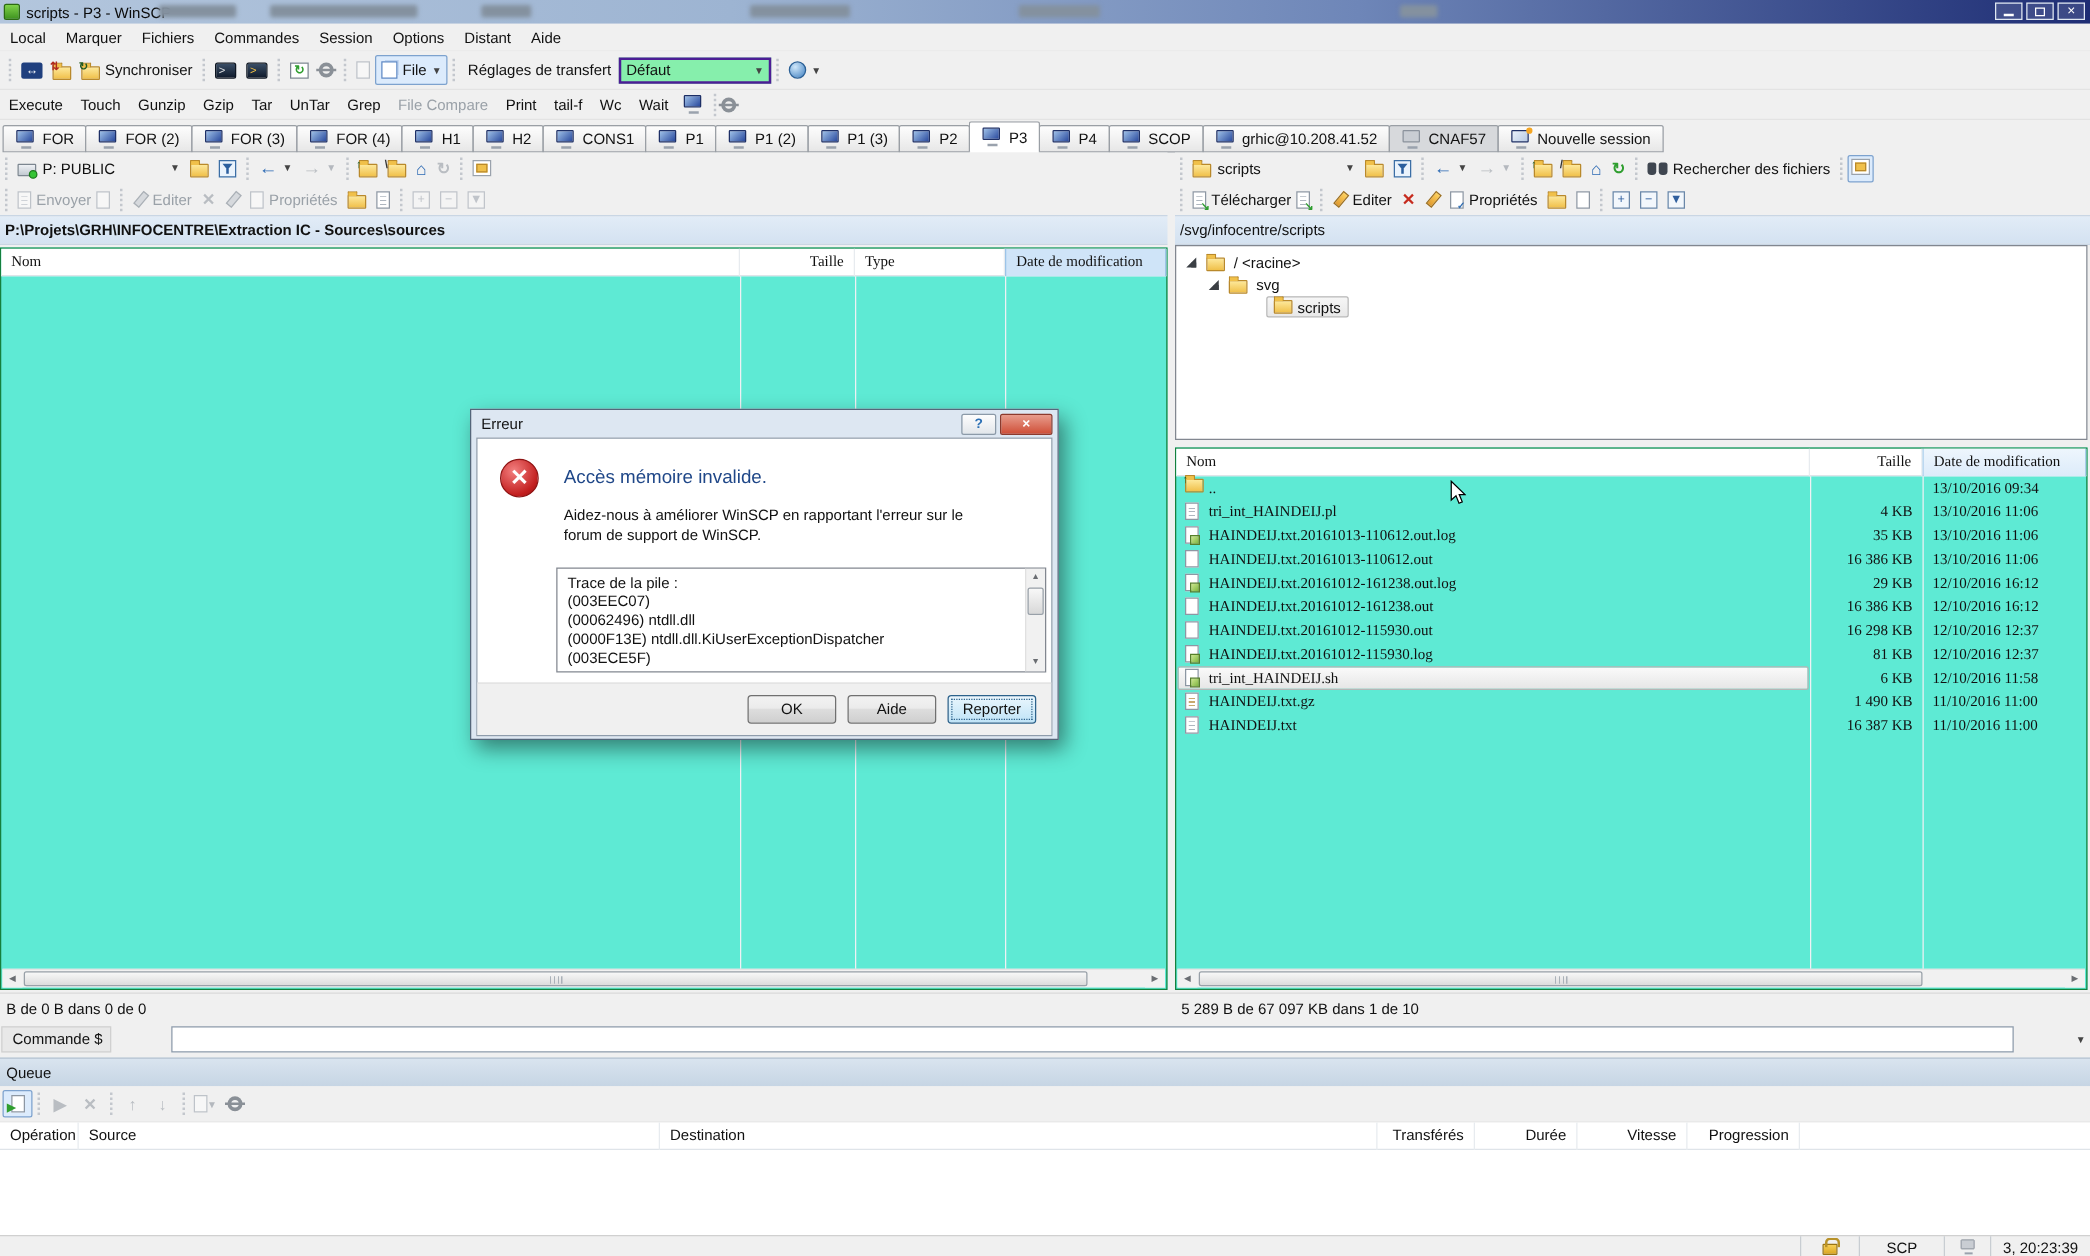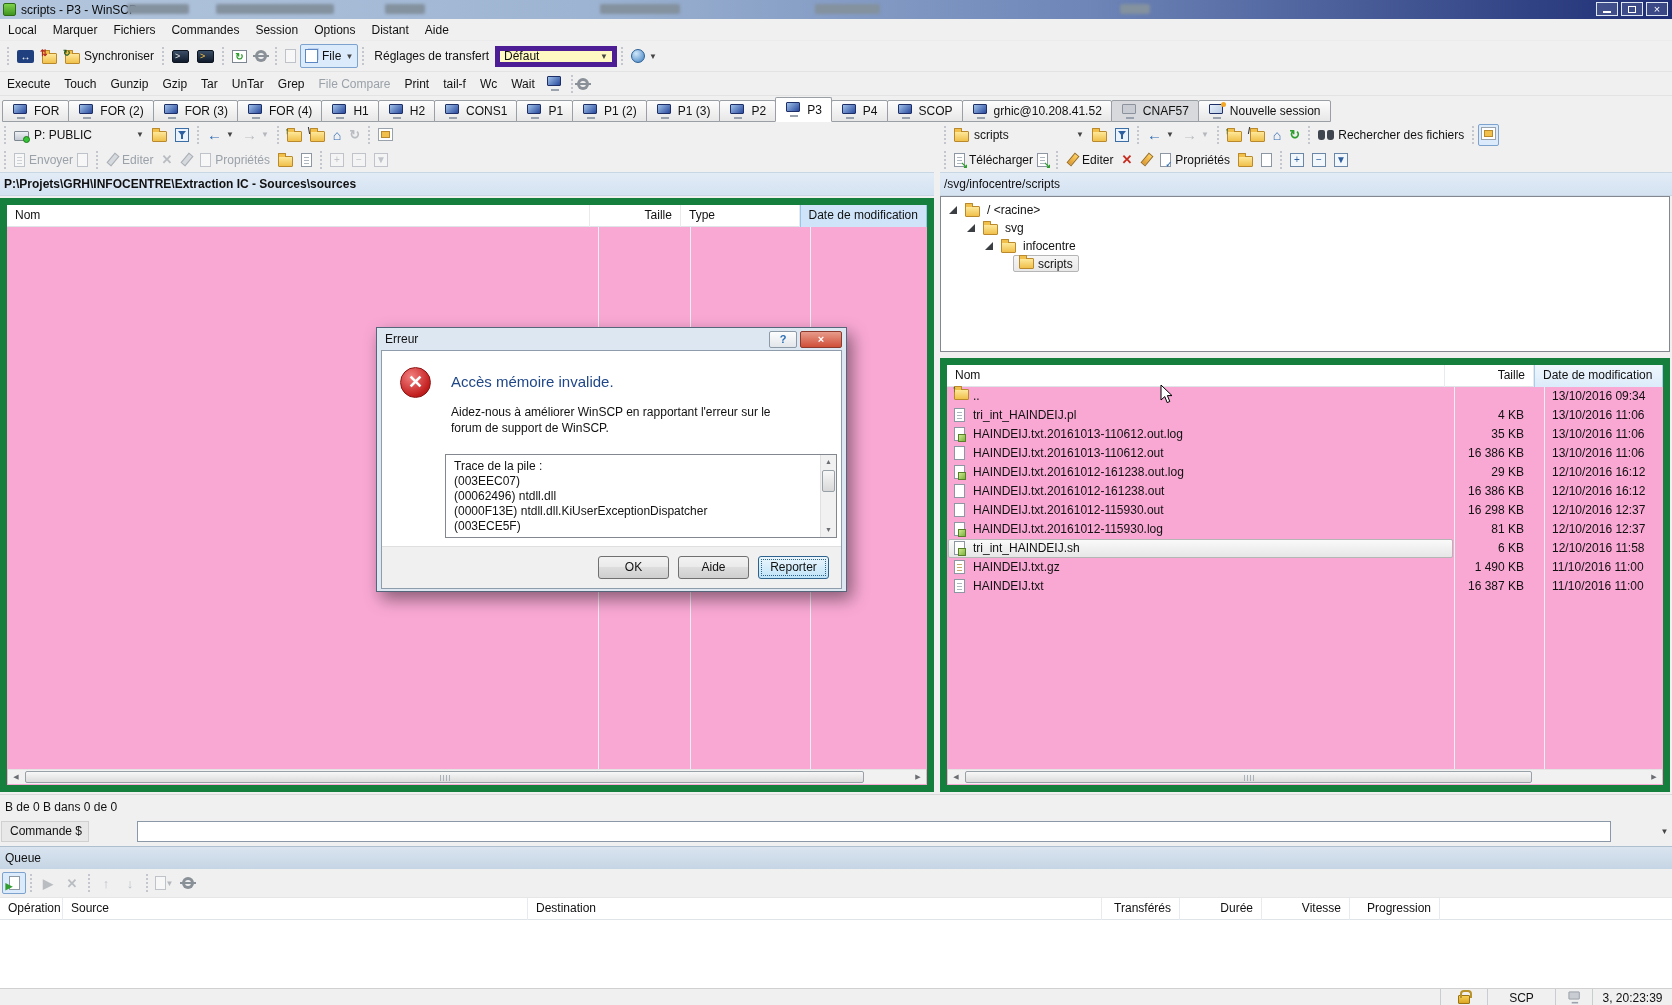--- a/index.html
+++ b/index.html
@@ -27,21 +27,21 @@
   .menubar { left:0; top:19px; width:1672px; height:22px; background:#f0f0f0;
     display:flex; align-items:center; border-bottom:1px solid #ebebeb; }
   .menu-item { padding:0 8px; line-height:22px; }
   .toolbar { left:0; top:41px; width:1672px; height:31px; background:#f0f0f0;
     display:flex; align-items:center; padding-left:3px; border-bottom:1px solid #e3e3e3; }
   .grip { width:0; height:18px; border-left:2px dotted #c3c7cd; margin:0 4px; }
   .tb { height:24px; display:flex; align-items:center; gap:4px; padding:0 4px; border-radius:2px; }
   .tb.pressed { border:1px solid #7da2ce; background:#dcebfc; }
   .caret { font-size:8px; color:#444; }
   .caret.dim { color:#b4b8be; }
-  .combo { height:21px; background:#fef9c3; border:5px solid #4c1d95; display:flex; align-items:center;
+  .combo { height:21px; background:#86efac; border:2px solid #4c1d95; display:flex; align-items:center;
     justify-content:space-between; padding:0 4px; width:122px; }
   .disab { color:#9aa1a8 !important; }
 
   
   .ic { display:inline-block; position:relative; }
   .ic-arrows { width:17px; height:13px; background:#1f3f7e; border-radius:2px; color:#fff;
     text-align:center; font-size:10px; line-height:13px; }
   .folder { width:15px; height:11px; background:linear-gradient(#fde89a,#f0c04a);
     border:1px solid #b9892b; border-radius:1px; position:relative; margin-top:4px; }
   .folder::before { content:""; position:absolute; top:-4px; left:-1px; width:6px; height:3px;
@@ -128,21 +128,21 @@
   .dircombo { display:flex; align-items:center; gap:5px; width:138px; padding:0 4px; height:22px; }
   .dircombo .sp { flex:1; }
 
   
   .pathbar { top:172px; height:24px; background:linear-gradient(#e2ecf7,#d4e2f1);
     display:flex; align-items:center; padding-left:4px; border-top:1px solid #c9d6e4;
     border-bottom:1px solid #c9d6e4; white-space:nowrap; overflow:hidden; }
   .pathL { left:0; width:934px;font-weight:bold; } .pathR { left:940px; width:732px; }
 
   
-  .filebox { background:#f9a8d4; border:7px solid #15803d; }
+  .filebox { background:#5eead4; border:1px solid #15803d;font-family:Liberation Serif, serif; }
   .fbL { left:0; top:198px; width:934px; height:594px; }
   .treebox { left:940px; top:196px; width:730px; height:156px; background:#fff; border:1px solid #828790; }
   .fbR { left:940px; top:358px; width:730px; height:434px; }
   .lhdr { position:absolute; left:0; top:0; right:0; height:22px; background:#fff;
     border-bottom:1px solid #dfe4e9; display:flex; }
   .hcell { height:22px; line-height:21px; border-right:1px solid #e7ebef; padding:0 8px;
     overflow:hidden; white-space:nowrap; position:relative; }
   .hcell.num { text-align:right; }
   .hcell.sorted { background:linear-gradient(#eef6fd,#dcebfa); border-left:1px solid #a8cdec;
     border-right:1px solid #a8cdec; }
@@ -692,25 +692,20 @@
       <span class="texp" style="left:8px"></span>
       <span class="tfold folder" style="left:24px"></span>
       <span class="tlab" style="left:46px">/ &lt;racine&gt;</span>
     </div>
     <div class="trow">
       <span class="texp" style="left:26px"></span>
       <span class="tfold folder" style="left:42px"></span>
       <span class="tlab" style="left:64px">svg</span>
     </div>
     <div class="trow">
-      <span class="texp" style="left:44px"></span>
-      <span class="tfold folder" style="left:60px"></span>
-      <span class="tlab" style="left:82px">infocentre</span>
-    </div>
-    <div class="trow">
       <span class="tsel" style="left:72px">
         <span class="folder" style="margin-top:0"></span>
         <span>scripts</span>
       </span>
     </div>
   </div>
 </div>
 
 <div class="abs filebox fbR">
   <div class="lhdr">
@@ -793,20 +788,21 @@
   </div>
   <div class="hscroll">
     <div class="sbtn l">◀</div>
     <div class="hthumb" style="right:130px"></div>
     <div class="sbtn r">▶</div>
   </div>
 </div>
 
 <div class="abs statusrow">
   <div class="scell" style="left:0;width:934px">B de 0 B dans 0 de 0</div>
+  <div class="scell" style="left:940px;width:732px">5 289 B de 67 097 KB dans 1 de 10</div>
 </div>
 
 <div class="abs cmdline">
   <span class="cmdlabel">Commande $</span>
   <input class="cmdfield" value="" style="">
   <span class="cmdcaret">▼</span>
 </div>
 
 <div class="abs qhdr">Queue</div>
 <div class="abs qtools">

